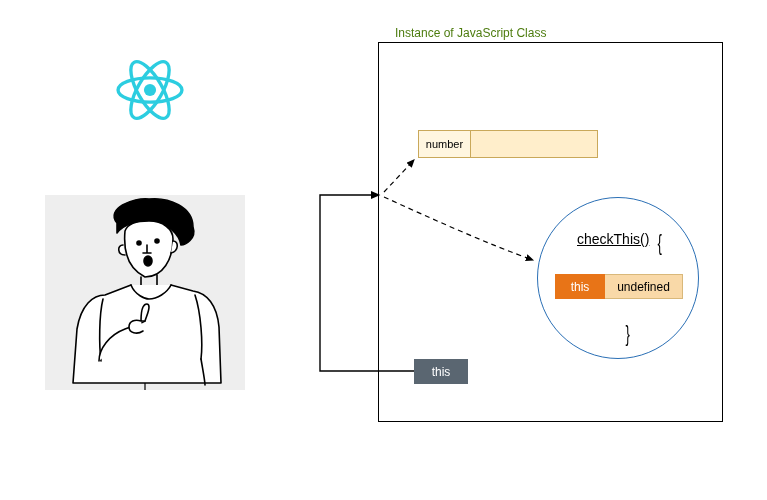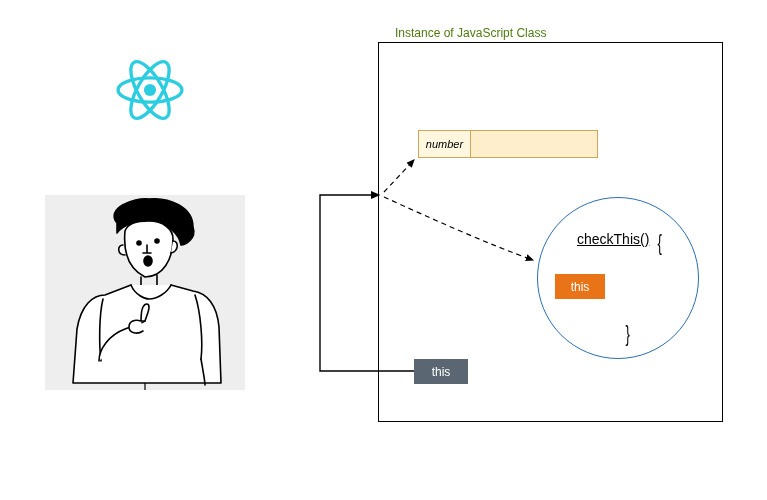--- a/index.html
+++ b/index.html
@@ -53,21 +53,20 @@
   }
   .number-label {
     width: 52px;
     background: #fff6e0;
     font-size: 11px;
     color: #000;
     display: flex;
     align-items: center;
     justify-content: center;
     border-right: 1px solid #c9a85a;
-    font-style: italic;
   }
   .number-value {
     width: 126px;
     background: #ffeecb;
   }
   .circle {
     position: absolute;
     left: 537px;
     top: 197px;
     width: 162px;
@@ -207,20 +206,21 @@
   <div class="number-label">number</div>
   <div class="number-value"></div>
 </div>
 
 <div class="circle"></div>
 <div class="check-this">checkThis()</div>
 <div class="brace-open">{</div>
 <div class="brace-close">}</div>
 <div class="this-row">
   <div class="this-k">this</div>
+  <div class="this-v">undefined</div>
 </div>
 
 <div class="outer-this">this</div>
 
 <svg class="arrows">
   <defs>
     <marker id="arr" markerWidth="8" markerHeight="8" refX="6" refY="3" orient="auto">
       <path d="M0,0 L7,3 L0,6 Z" fill="#000"></path>
     </marker>
   </defs>

